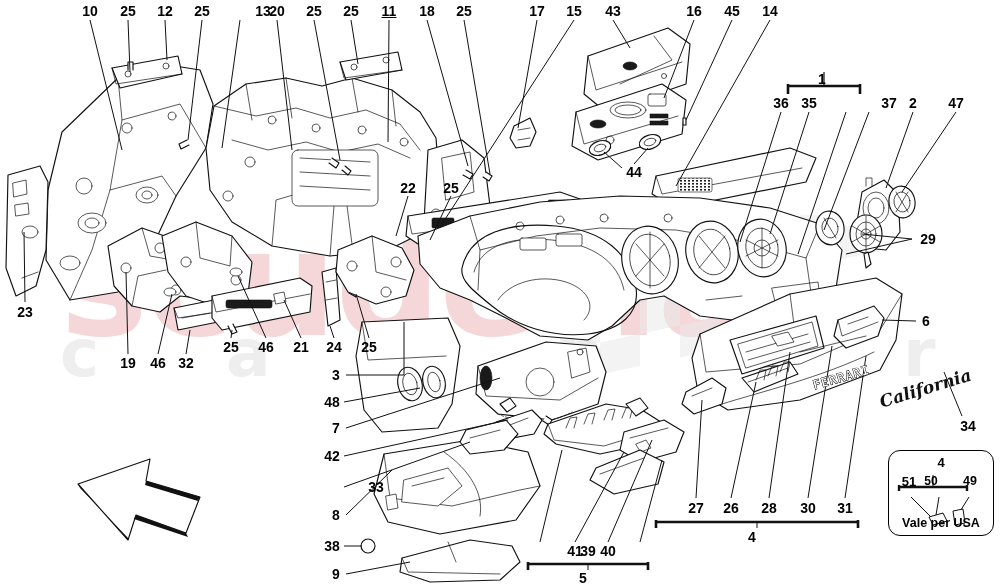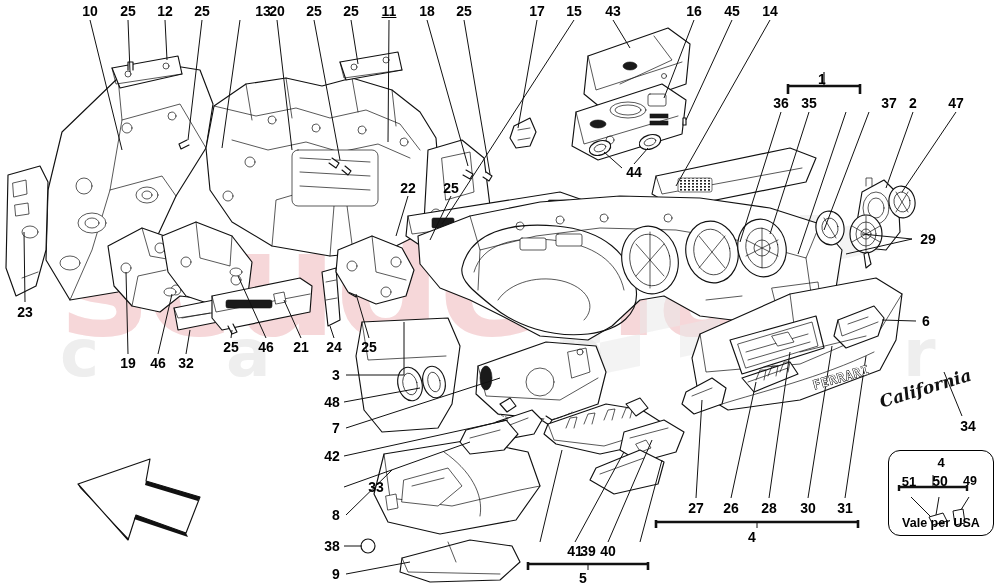--- a/index.html
+++ b/index.html
@@ -93,21 +93,21 @@
     color:#000;
     white-space:nowrap;
     transform:translate(-50%,-50%);
   }
   #usacap{
     left:52px; top:72px;
     font-size:12.5px;
   }
   #usa4{left:52px;top:11px;font-size:13px;}
   #usa51{left:20px;top:30px;font-size:13px;}
-  #usa50{left:51px;top:30px;font-size:14px;}
+  #usa50{left:42px;top:30px;font-size:12px;}
   #usa49{left:81px;top:30px;font-size:12.5px;}
   
   .badge-txt{
     position:absolute;
     z-index:5;
     font-family:"DejaVu Sans", sans-serif;
     color:#111;
     white-space:nowrap;
     pointer-events:none;
   }

